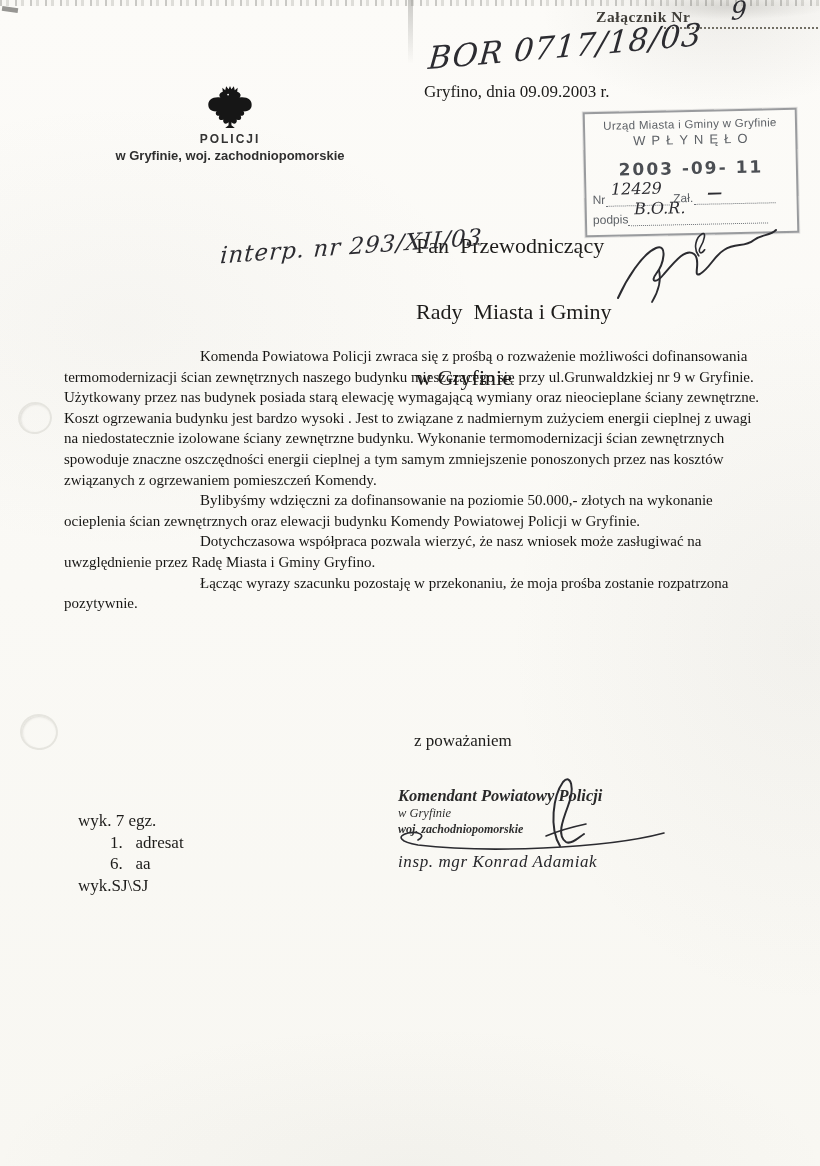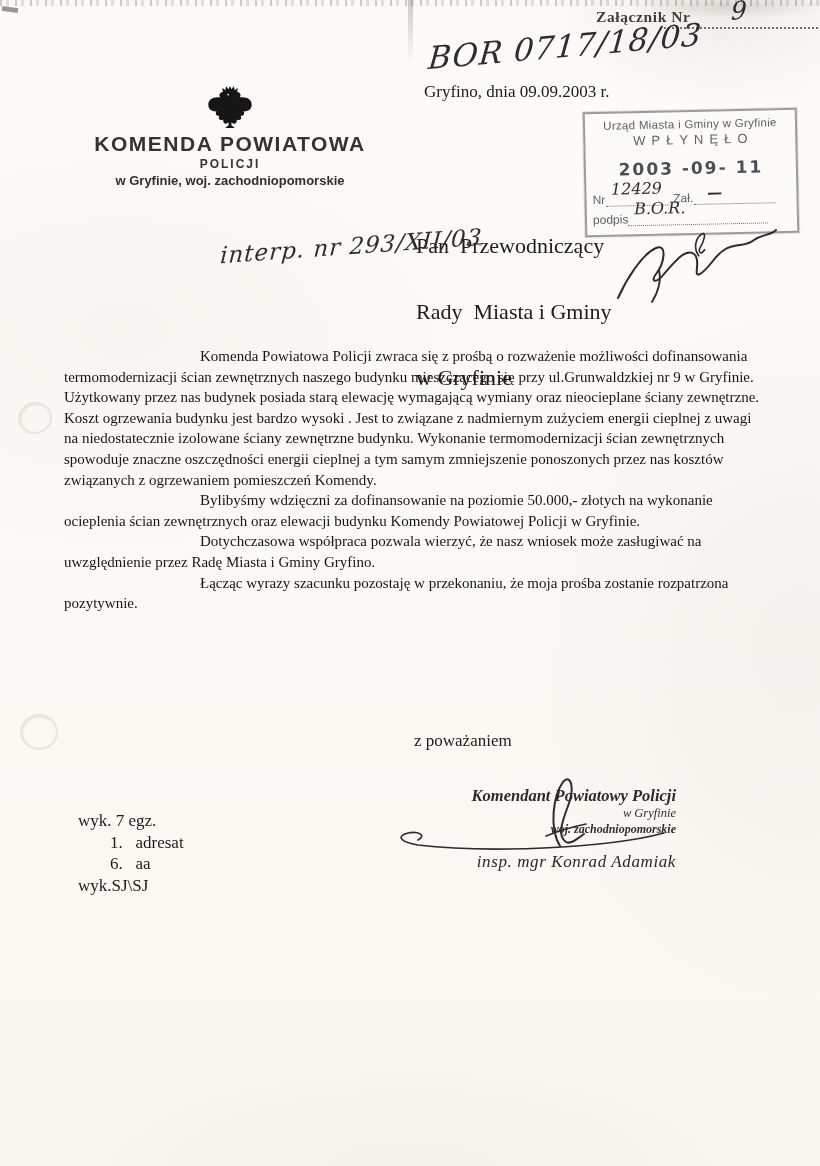--- a/index.html
+++ b/index.html
@@ -61,21 +61,21 @@
   .interp{position:absolute;left:220px;top:233px;font-size:23px;
     transform:rotate(-4deg) skewX(-8deg);letter-spacing:1px;}
   .big-signature{position:absolute;left:612px;top:220px;}
 
   .body-text{position:absolute;left:64px;top:346px;width:702px;font-size:15px;
     line-height:20.6px;color:#171614;text-align:left;}
   .body-text p{margin:0;text-indent:136px;}
 
   .valediction{position:absolute;left:414px;top:731px;font-size:17px;}
 
-  .sigblock{position:absolute;left:418px;top:786px;width:258px;text-align:right;font-style:italic;}
+  .sigblock{position:absolute;left:398px;top:786px;width:258px;text-align:left;font-style:italic;}
   .sig-t1{font-size:16.5px;font-weight:bold;color:#2a2a2a;}
   .sig-t2{font-size:12.5px;margin-top:0px;color:#2e2e2e;}
   .sig-t3{font-size:12px;font-weight:bold;color:#2e2e2e;margin-top:1px;}
   .sig-name{font-size:17px;margin-top:15px;color:#27272b;letter-spacing:.6px;}
   .signer-signature{position:absolute;left:536px;top:776px;}
   .sig-swash{position:absolute;left:392px;top:826px;}
 
   .footer{position:absolute;left:78px;top:810px;font-size:17px;line-height:21.5px;}
   .footer .item{margin-left:32px;white-space:pre;}
 
@@ -98,21 +98,20 @@
   <div class="attachment-dots"></div>
   <div class="attachment-number handwritten">9</div>
 
   <div class="ref-handwritten handwritten">BOR 0717/18/03</div>
 
   <div class="letterhead">
     <svg class="eagle" width="48" height="46" viewBox="0 0 100 92">
       <path fill="#161616" d="M50 2 L53 9 L58 3 L60 11 L66 6 L65 14 C72 16 74 22 70 26 C85 24 97 30 95 44 C94 52 86 56 78 55 C82 60 78 66 72 64 C76 70 70 76 64 72 C66 80 58 84 53 78 L53 84 L60 90 L40 90 L47 84 L47 78 C42 84 34 80 36 72 C30 76 24 70 28 64 C22 66 18 60 22 55 C14 56 6 52 5 44 C3 30 15 24 30 26 C26 22 28 16 35 14 L34 6 L40 11 L42 3 L47 9 Z"></path>
       <circle cx="46" cy="20" r="1.8" fill="#fdfdfb"></circle>
     </svg>
-    <div class="org1">KOMENDA POWIATOWA</div>
     <div class="org2">POLICJI</div>
     <div class="org3">w Gryfinie, woj. zachodniopomorskie</div>
   </div>
 
   <div class="dateline">Gryfino, dnia 09.09.2003 r.</div>
 
   <div class="stamp">
     <div class="stamp-office">Urząd Miasta i Gminy w Gryfinie</div>
     <div class="stamp-received">WPŁYNĘŁO</div>
     <div class="stamp-date">2003 -09- 11</div>

